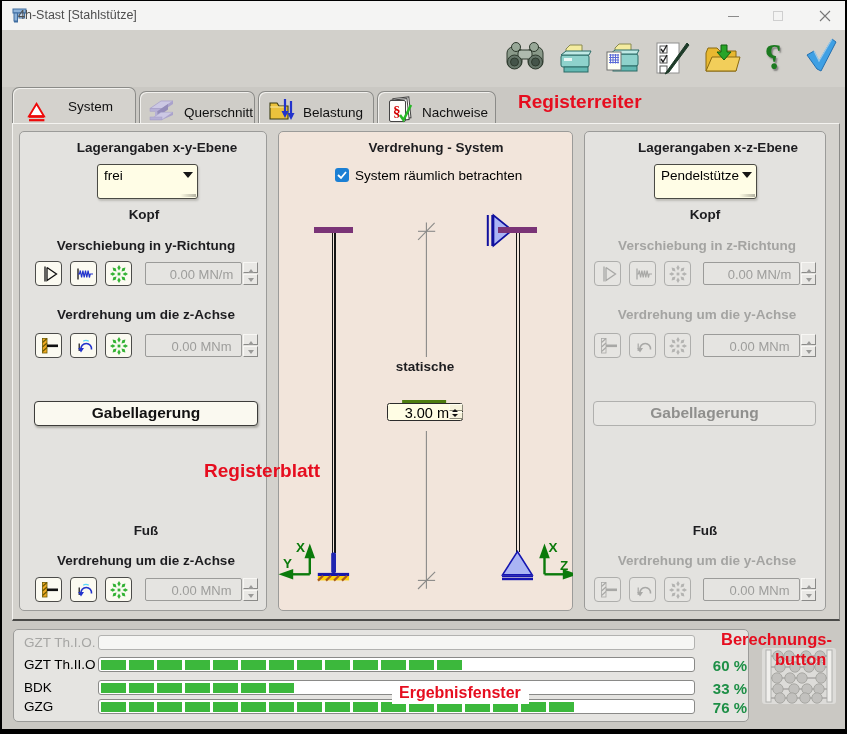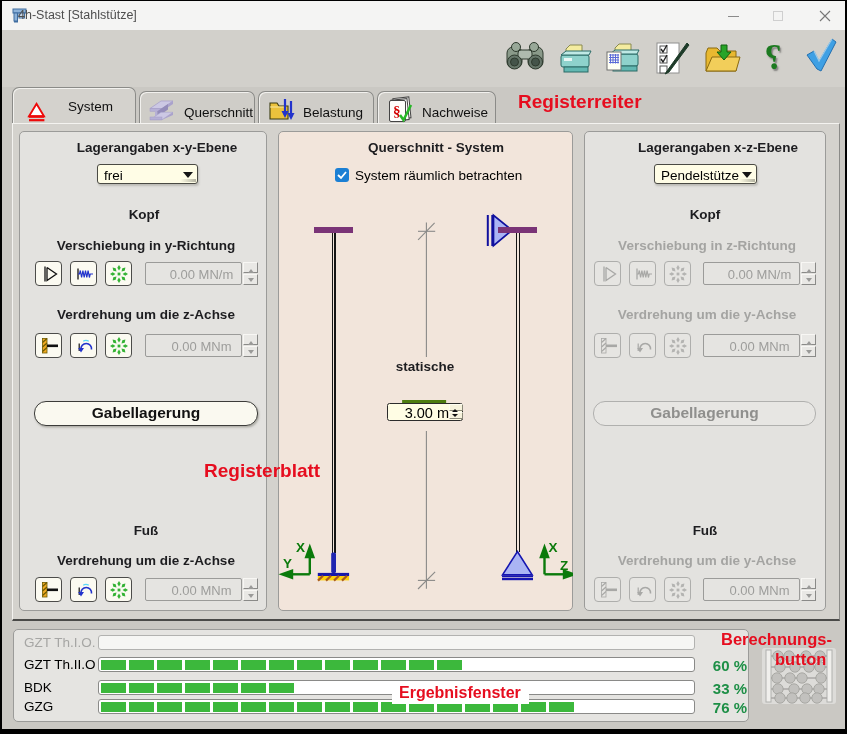--- a/index.html
+++ b/index.html
@@ -3,37 +3,37 @@
 *{margin:0;padding:0;box-sizing:border-box}
 html,body{width:847px;height:734px;overflow:hidden}
 body{font-family:"Liberation Sans",sans-serif;background:#000}
 #stage{position:absolute;left:2px;top:1px;width:843px;height:728px;background:#cac8c3;overflow:hidden}
 .abs{position:absolute}
 .red{position:absolute;color:#e60d1f;font-weight:bold;font-size:19px;white-space:nowrap;z-index:30}
 #titlebar{position:absolute;left:0;top:0;width:843px;height:29px;background:#f4f4f3}
 #toolbar{position:absolute;left:0;top:29px;width:843px;height:57px;background:#d2d0cb}
 .lbl{position:absolute;font-weight:bold;font-size:13.5px;color:#1d1d20;white-space:nowrap;transform:translateX(-50%);z-index:5}
 .lbl.dis{color:#a4a4a2}
-.combo{position:absolute;z-index:5;height:20px;background:#fffde6;border:1.2px solid #4a4a44;border-radius:3px;font-size:13px;color:#000;box-shadow:1px 2px 2px rgba(130,130,120,.38)}
+.combo{position:absolute;z-index:5;height:35px;background:#fffde6;border:1.2px solid #4a4a44;border-radius:3px;font-size:13px;color:#000;box-shadow:1px 2px 2px rgba(130,130,120,.38)}
 .combo .tx{position:absolute;left:6px;top:3px;font-size:13.5px}
 .combo .ar{position:absolute;right:4px;top:7px;width:0;height:0;border:5.5px solid transparent;border-top:6.5px solid #151515}
 .combo:after{content:"";position:absolute;right:1px;bottom:1px;width:16px;height:3px;background:linear-gradient(90deg,rgba(90,90,80,0),rgba(90,90,80,.45))}
 .ibtn{position:absolute;z-index:5;width:27px;height:25px;background:#fbfaf1;border:1.4px solid #4c4c4a;border-radius:4px}
 .ibtn.d{background:#e6e5e2;border-color:#aeaeac}
 .ibtn svg{position:absolute;left:1px;top:1px}
 .numin{position:absolute;z-index:5;width:113px;height:23px;color:#9d9d9b;font-size:13px}
 .numin .fld{position:absolute;left:0;top:0;width:97px;height:23px;background:#e5e4e1;border:1.5px solid #9b9b99;border-radius:2px}
 .numin .tx{position:absolute;left:0;top:4.5px;width:113px;text-align:center}
 .numin .sp b{position:absolute;left:98px;width:15px;height:11px;background:#e9e8e5;border:1px solid;border-color:#f8f7f4 #8a8a88 #8a8a88 #f8f7f4}
 .numin .sp b.u{top:0}.numin .sp b.d{top:12px}
 .numin .sp b:after{content:"";position:absolute;left:3.5px}
 .numin .sp b.u:after{top:2.5px;border:3px solid transparent;border-bottom:4px solid #9a9a98}
 .numin .sp b.d:after{top:3px;border:3px solid transparent;border-top:4px solid #9a9a98}
 .panel{position:absolute;top:130px;height:480px;background:#e3e2df;border:1.4px solid #9b9b99;border-radius:5px}
-.gbtn{position:absolute;z-index:5;height:25px;background:#faf9f0;border:1.5px solid #3c3c3a;border-radius:12px;font-weight:bold;font-size:15.5px;color:#111;text-align:center;line-height:22px;box-shadow:1px 1.5px 2px rgba(120,120,110,.5)}
+.gbtn{position:absolute;z-index:5;height:25px;background:#faf9f0;border:1.5px solid #3c3c3a;border-radius:4px;font-weight:bold;font-size:15.5px;color:#111;text-align:center;line-height:22px;box-shadow:1px 1.5px 2px rgba(120,120,110,.5)}
 .gbtn.d{background:#e7e6e3;border-color:#b0b0ae;color:#8f8f8d;box-shadow:none}
 .tab{position:absolute;top:90px;height:33px;background:#cfcdc8;border:1px solid #8b8b88;border-bottom:none;border-radius:7px 7px 0 0;box-shadow:inset 1px 1px 0 #f2f1ee}
 .tab.on{top:86px;height:37px;background:#d4d2cd}
 .tab .tx{position:absolute;font-size:13.5px;color:#111;white-space:nowrap}
 .bar{position:absolute;left:96px;width:597px;height:15px;background:#fff;border:1.6px solid #8a8a88;border-radius:3px}
 .bar .fill{position:absolute;left:2px;top:1.5px;height:10px;background:repeating-linear-gradient(90deg,#3cb83c 0,#3cb83c 25px,#fff 25px,#fff 28px)}
 .rowlbl{position:absolute;left:22px;font-size:13.5px;color:#000;white-space:nowrap}
 .pct{position:absolute;width:40px;text-align:right;font-size:15px;font-weight:bold;color:#1d8f46;white-space:nowrap}
 </style></head><body>
 <div id="stage">
@@ -249,21 +249,21 @@
           <polygon points="9.5,13.5 6.3,14.3 5.6,17.4 8.7,16.7"></polygon>
           <polygon points="8.4,11.0 5.7,9.3 3.0,11.0 5.7,12.7"></polygon>
           <polygon points="9.5,8.5 8.7,5.3 5.6,4.6 6.3,7.7"></polygon>
           <rect x="10.6" y="9.6" width="2.8" height="2.8" fill="#35b335"></rect>
         </g>
       </svg>
     </div>
   <div class="numin" style="left:143px;top:577px"><span class="fld"></span><span class="tx">0.00 MNm</span><span class="sp"><b class="u"></b><b class="d"></b></span></div>
   
   <div class="panel" style="left:276px;width:295px;background:#f2e5db"></div>
-  <div class="lbl" style="left:434px;top:139px">Querschnitt - System</div>
+  <div class="lbl" style="left:434px;top:139px">Verdrehung - System</div>
   <div class="abs" style="left:333px;top:167px;width:14px;height:14px;background:#1b7fd4;border-radius:3px">
     <svg width="14" height="14" viewBox="0 0 14 14">
         <path d="M3,7 6,10 11,4" stroke="#fff" stroke-width="1.8" fill="none"></path>
       </svg>
   </div>
   <div class="abs" style="left:353px;top:167px;font-size:13.5px;color:#000">System räumlich betrachten</div>
   <svg class="abs" style="left:276px;top:130px" width="295" height="480" viewBox="0 0 295 480">
 
     <g stroke="#8a8a88" stroke-width="1.1" fill="none">
       <line x1="148.4" y1="91.6" x2="148.4" y2="226"></line>

